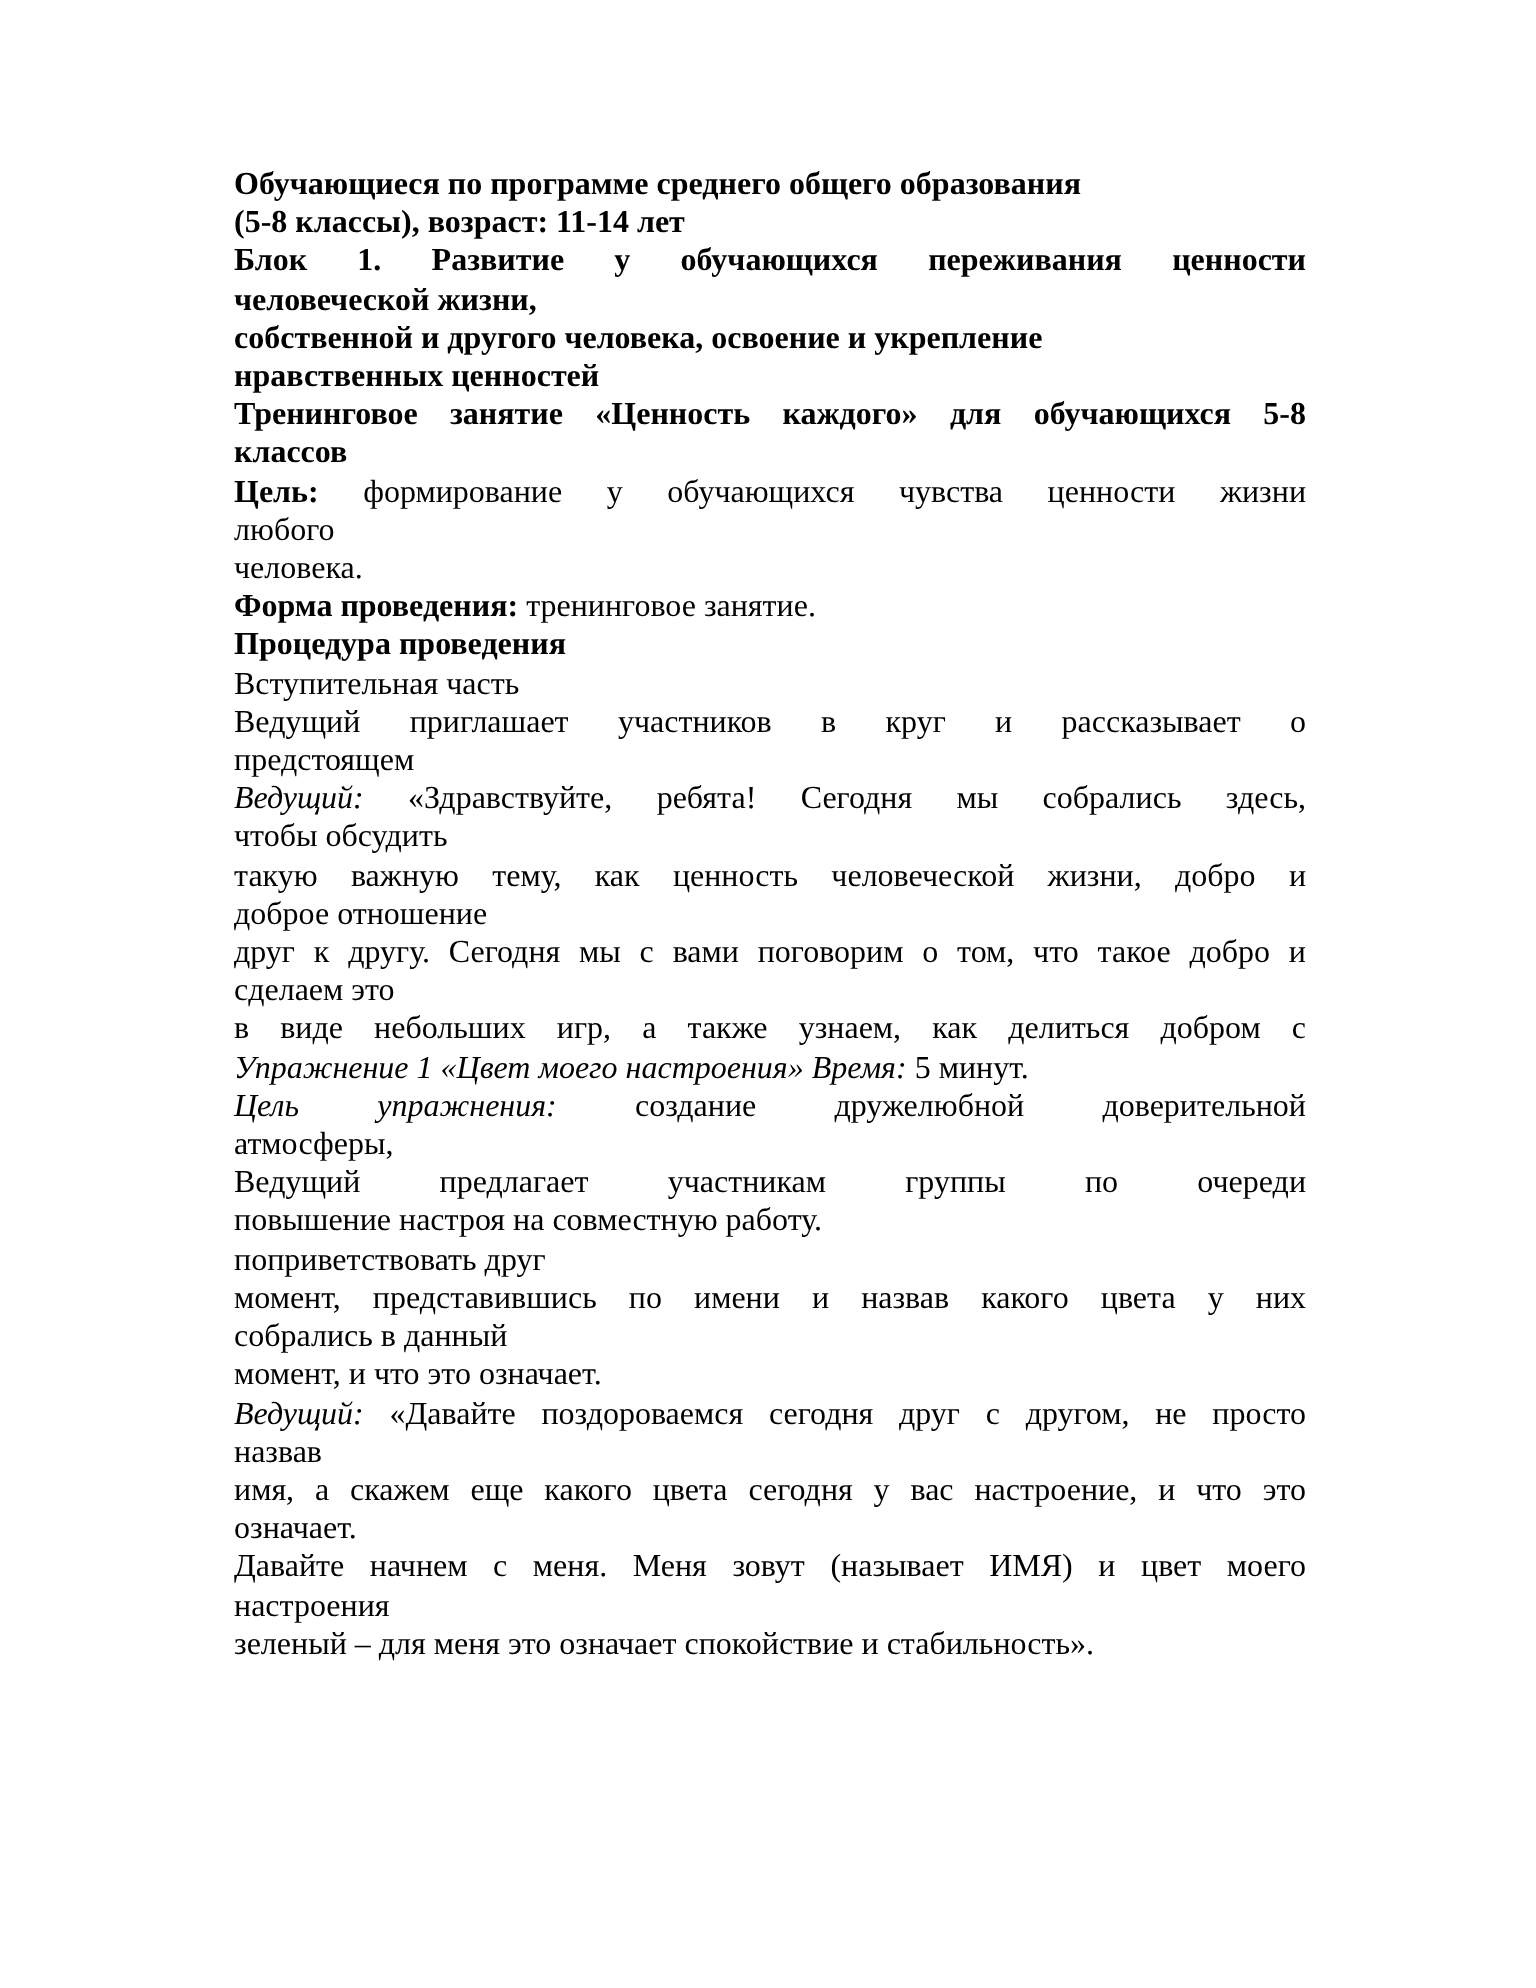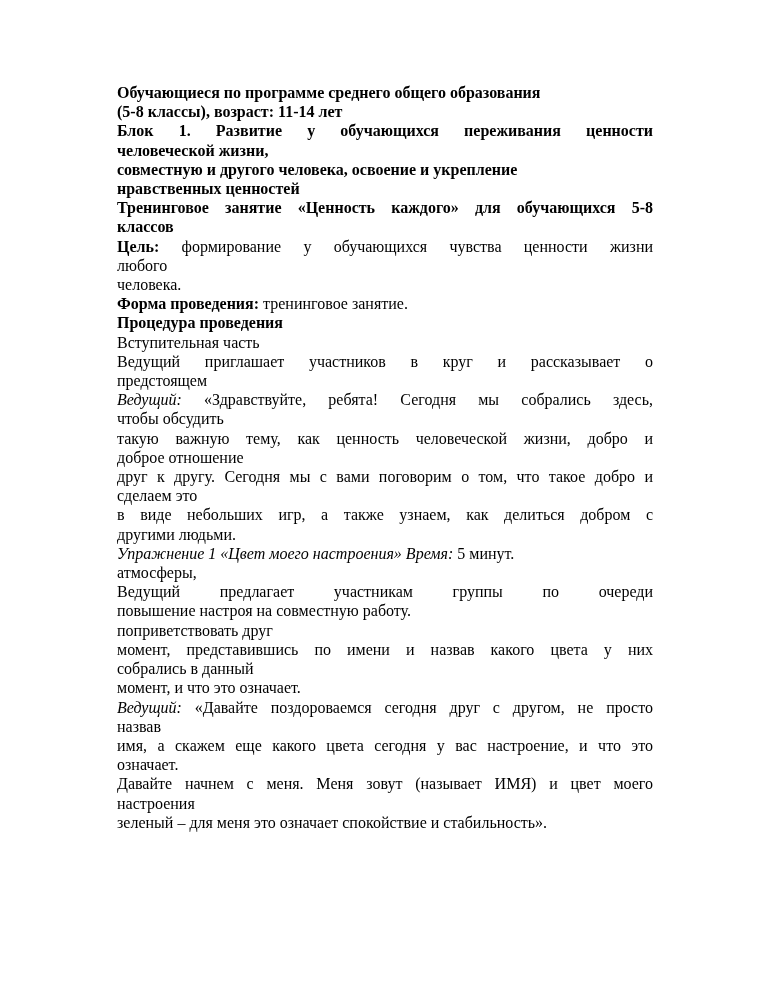--- a/index.html
+++ b/index.html
@@ -27,41 +27,41 @@
 </style>
 </head>
 <body>
 
 <div class="page">
   <div class="doc">
       <div class="line"><span class="b">Обучающиеся по программе среднего общего образования</span></div>
       <div class="line"><span class="b">(5-8 классы), возраст: 11-14 лет</span></div>
       <div class="line j"><span class="b">Блок 1. Развитие у обучающихся переживания ценности</span></div>
       <div class="line"><span class="b">человеческой жизни,</span></div>
-      <div class="line"><span class="b">совместную и другого человека, освоение и укрепление</span></div>
+      <div class="line"><span class="b">собственной и другого человека, освоение и укрепление</span></div>
       <div class="line"><span class="b">нравственных ценностей</span></div>
       <div class="line j"><span class="b">Тренинговое занятие «Ценность каждого» для обучающихся 5-8</span></div>
       <div class="line"><span class="b">классов</span></div>
       <div class="line j"><span class="b">Цель:</span><span class=""> формирование у обучающихся чувства ценности жизни</span></div>
       <div class="line"><span class="">любого</span></div>
       <div class="line"><span class="">человека.</span></div>
       <div class="line"><span class="b">Форма проведения:</span><span class=""> тренинговое занятие.</span></div>
       <div class="line"><span class="b">Процедура проведения</span></div>
       <div class="line"><span class="">Вступительная часть</span></div>
       <div class="line j"><span class="">Ведущий приглашает участников в круг и рассказывает о</span></div>
       <div class="line"><span class="">предстоящем</span></div>
       <div class="line j"><span class=" i">Ведущий:</span><span class=""> «Здравствуйте, ребята! Сегодня мы собрались здесь,</span></div>
       <div class="line"><span class="">чтобы обсудить</span></div>
       <div class="line j"><span class="">такую важную тему, как ценность человеческой жизни, добро и</span></div>
       <div class="line"><span class="">доброе отношение</span></div>
       <div class="line j"><span class="">друг к другу. Сегодня мы с вами поговорим о том, что такое добро и</span></div>
       <div class="line"><span class="">сделаем это</span></div>
       <div class="line j"><span class="">в виде небольших игр, а также узнаем, как делиться добром с</span></div>
-      <div class="line"><span class="">другими людьми.</span></div>
       <div class="line"><span class=" i">Упражнение 1 «Цвет моего настроения» Время:</span><span class=""> 5 минут.</span></div>
+      <div class="line j"><span class=" i">Цель упражнения:</span><span class=""> создание дружелюбной доверительной</span></div>
       <div class="line"><span class="">атмосферы,</span></div>
       <div class="line j"><span class="">Ведущий предлагает участникам группы по очереди</span></div>
       <div class="line"><span class="">повышение настроя на совместную работу.</span></div>
       <div class="line"><span class="">поприветствовать друг</span></div>
       <div class="line j"><span class="">момент, представившись по имени и назвав какого цвета у них</span></div>
       <div class="line"><span class="">собрались в данный</span></div>
       <div class="line"><span class="">момент, и что это означает.</span></div>
       <div class="line j"><span class=" i">Ведущий:</span><span class=""> «Давайте поздороваемся сегодня друг с другом, не просто</span></div>
       <div class="line"><span class="">назвав</span></div>
       <div class="line j"><span class="">имя, а скажем еще какого цвета сегодня у вас настроение, и что это</span></div>

